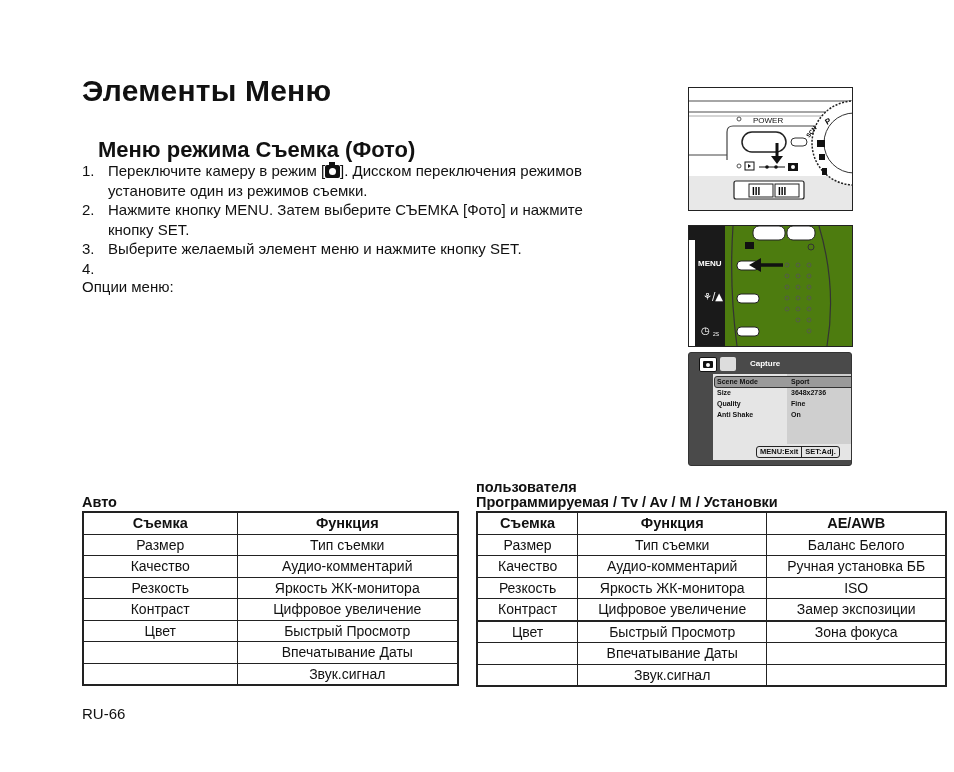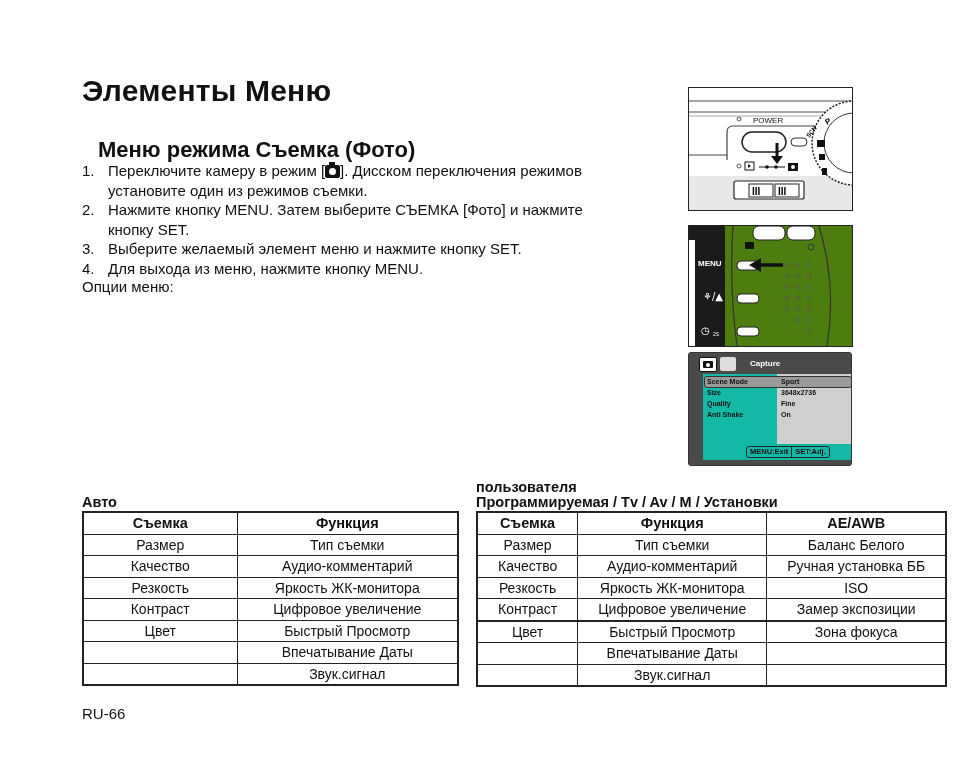--- a/index.html
+++ b/index.html
@@ -44,21 +44,20 @@
   <li>
     <span class="num">2.</span>
     <span>Нажмите кнопку MENU.  Затем выберите СЪЕМКА [Фото] и нажмите кнопку SET.</span>
   </li>
   <li>
     <span class="num">3.</span>
     <span>Выберите желаемый элемент меню и нажмите кнопку SET.</span>
   </li>
   <li>
     <span class="num">4.</span>
-    <span>Для выхода из меню, нажмите кнопку MENU.</span>
   </li>
 </ul>
 <div class="options">Опции меню:</div>
 
 <div class="fig" id="fig1">
   <svg width="163" height="122" viewBox="0 0 163 122">
     <line x1="0" y1="13" x2="163" y2="13" stroke="#888" stroke-width="1.5"></line>
     <line x1="0" y1="24" x2="163" y2="24" stroke="#888" stroke-width="1.5"></line>
     <line x1="0" y1="28" x2="163" y2="28" stroke="#aaa" stroke-width="1"></line>
     <rect x="0" y="88" width="163" height="34" fill="#e8e8e8"></rect>
@@ -135,21 +134,21 @@
   </svg>
 </div>
 
 <div class="fig" id="fig3">
   <div class="abs" style="left:10px;top:4px;width:16px;height:13px;background:#fff;border:1.5px solid #111;border-radius:2px;">
     <div class="abs" style="left:3px;top:3px;width:10px;height:7px;background:#111;border-radius:1px;"></div>
     <div class="abs" style="left:6px;top:5px;width:4px;height:4px;background:#fff;border-radius:50%;"></div>
   </div>
   <div class="abs" style="left:31px;top:4px;width:16px;height:14px;background:#ddd;border-radius:2px;"></div>
   <div class="abs" style="left:61px;top:6px;font-size:8px;font-weight:bold;color:#fff;">Capture</div>
-  <div class="abs" style="left:14px;top:21px;width:148px;height:86px;background:#14b8a6;">
+  <div class="abs" style="left:24px;top:21px;width:148px;height:86px;background:#e5e5e5;">
     <div class="abs" style="left:74px;top:0;width:74px;height:70px;background:#cfcfcf;"></div>
     <div class="abs" style="left:1px;top:2px;width:146px;height:10px;background:#9a9a9a;border-radius:3px;border:0.5px solid #333;"></div>
     <div class="abs" style="left:4px;top:2px;font-size:7px;font-weight:bold;line-height:11px;">
       <div>Scene Mode</div>
       <div>Size</div>
       <div>Quality</div>
       <div>Anti Shake</div>
     </div>
     <div class="abs" style="left:78px;top:2px;font-size:7px;font-weight:bold;line-height:11px;">
       <div>Sport</div>

